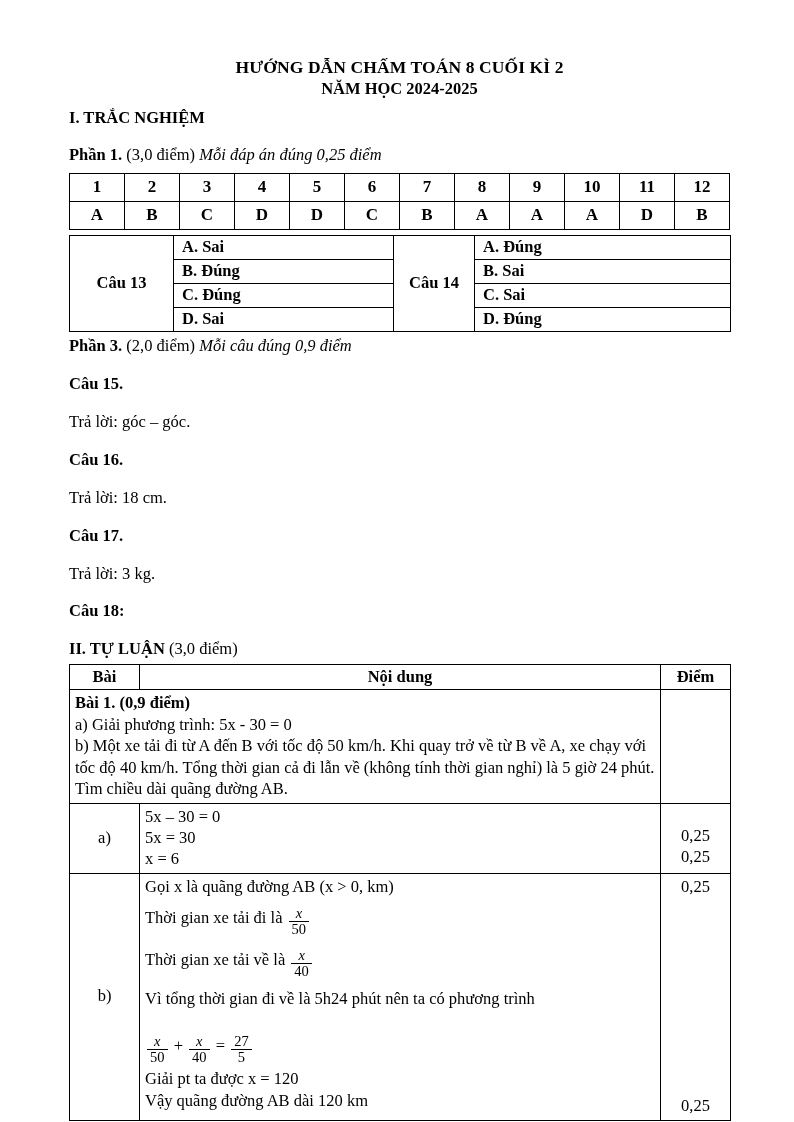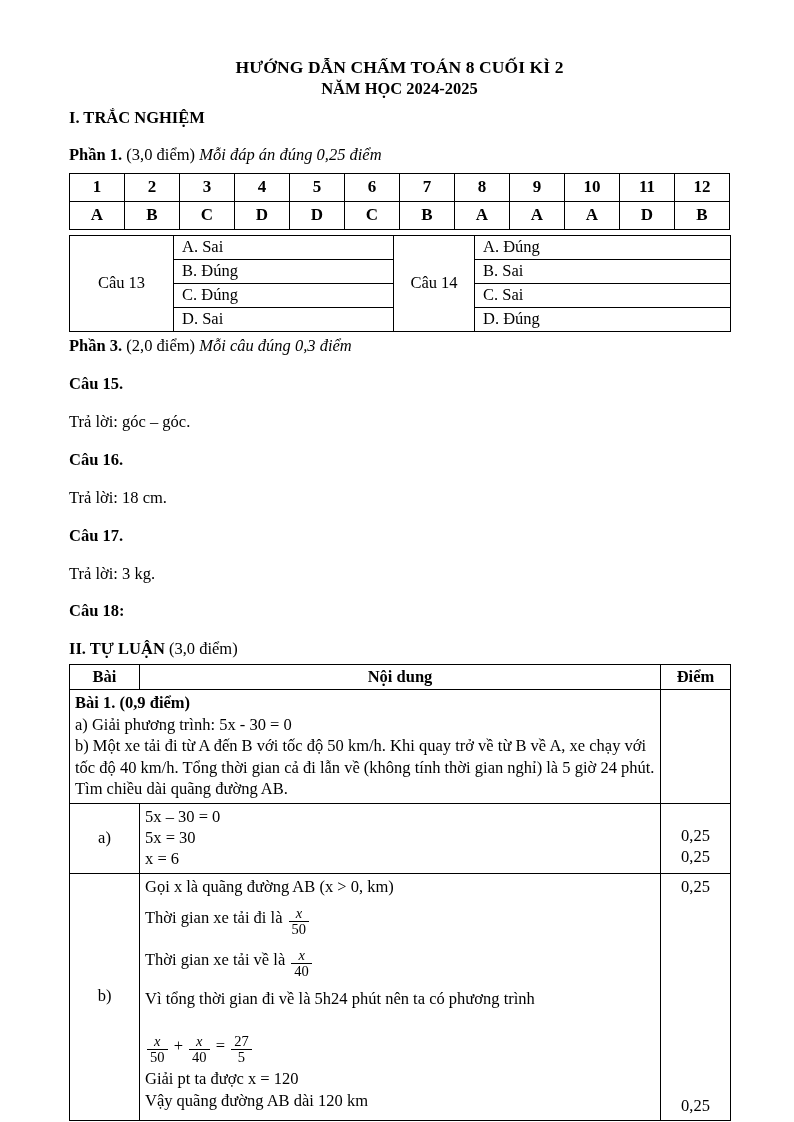--- a/index.html
+++ b/index.html
@@ -77,20 +77,21 @@
     vertical-align: middle;
     padding: 0;
   }
 
   
   .tbl-tf { margin-top: 5px; }
   .tbl-tf td {
     height: 23px;
     vertical-align: middle;
     padding: 0 0 0 8px;
+    font-weight: bold;
   }
   .tbl-tf td.cau {
     text-align: center;
     padding: 0;
   }
 
   
   .tbl-main { margin-top: 4px; }
   .tbl-main td {
     padding: 2px 5px 3px 5px;
@@ -216,21 +217,21 @@
     <tr>
       <td>D. Sai</td>
       <td>D. Đúng</td>
     </tr>
   </tbody>
     </table>
 
   <div class="line" style="margin-top:3px;">
     <span class="b">Phần 3.</span>
     <span>(2,0 điểm)</span>
-    <span class="i">Mỗi câu đúng 0,3 điểm</span>
+    <span class="i">Mỗi câu đúng 0,9 điểm</span>
   </div>
 
   <div class="line b">Câu 15.</div>
   <div class="line">Trả lời: góc – góc.</div>
   <div class="line b">Câu 16.</div>
   <div class="line">Trả lời: 18 cm.</div>
   <div class="line b">Câu 17.</div>
   <div class="line">Trả lời: 3 kg.</div>
   <div class="line b">Câu 18:</div>
 

